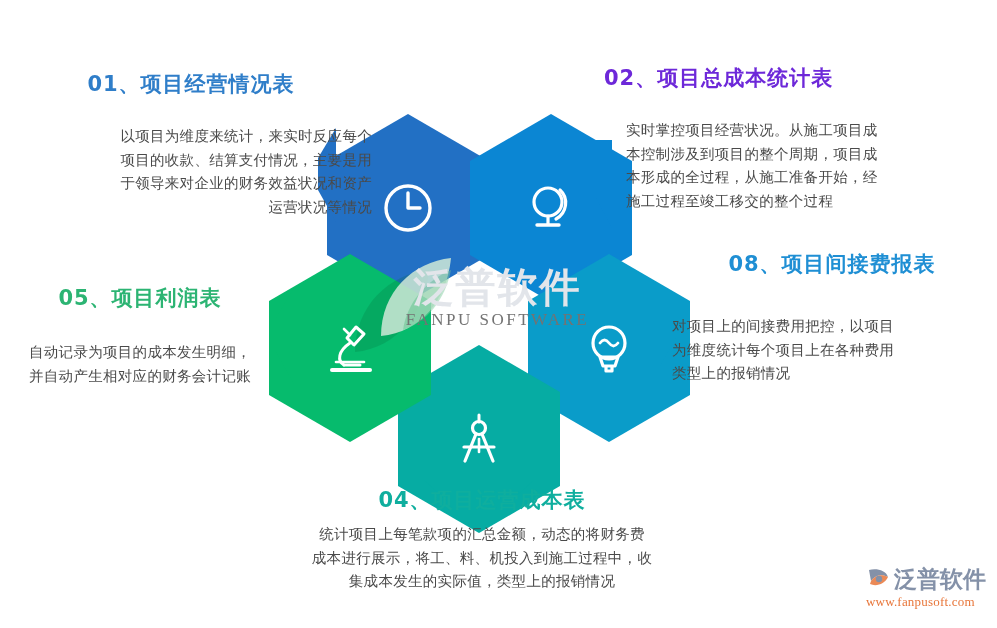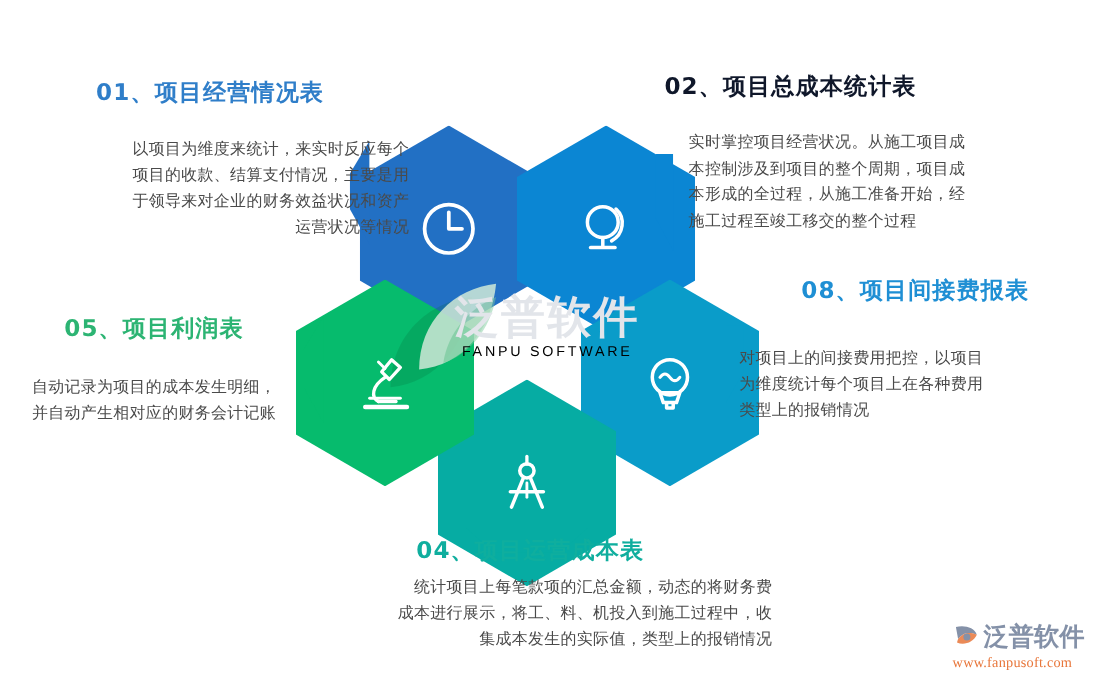--- a/index.html
+++ b/index.html
@@ -29,22 +29,22 @@
   .watermark{
     position:absolute;left:395px;top:258px;width:205px;height:80px;
     display:flex;flex-direction:column;align-items:center;justify-content:center;
     pointer-events:none;z-index:6;
   }
   .wm-cn{
     font-size:40px;font-weight:bold;color:#e2e5ea;letter-spacing:2px;
     line-height:1;white-space:nowrap;
   }
   .wm-en{
-    font-size:13px;color:#000000;letter-spacing:2.5px;margin-top:3px;
-    white-space:nowrap;font-family:Liberation Sans, sans-serif;
+    font-size:17px;color:#737373;letter-spacing:2.5px;margin-top:3px;
+    white-space:nowrap;font-family:Liberation Serif, serif;
   }
   .wm-leaf{
     position:absolute;left:-22px;top:-2px;z-index:-1;opacity:.85;
   }
 
   
   .block{position:absolute;}
   .blk-title{
     font-size:21px;font-weight:bold;line-height:1.2;white-space:nowrap;
     letter-spacing:1px;
@@ -189,41 +189,41 @@
     <div class="blk-title" style="color:#2f7ec9;text-align:center;">01、项目经营情况表</div>
     <div class="blk-body" style="margin-top:28px;">
       <div>以项目为维度来统计，来实时反应每个</div>
       <div>项目的收款、结算支付情况，主要是用</div>
       <div>于领导来对企业的财务效益状况和资产</div>
       <div>运营状况等情况</div>
     </div>
   </div>
 
   <div class="block" style="left:604px;top:66px;width:388px;">
-    <div class="blk-title" style="color:#0f172a;">02、项目总成本统计表</div>
+    <div class="blk-title" style="color:#6d28d9;">02、项目总成本统计表</div>
     <div class="blk-body" style="margin-top:28px;padding-left:22px;">
       <div>实时掌控项目经营状况。从施工项目成</div>
       <div>本控制涉及到项目的整个周期，项目成</div>
       <div>本形成的全过程，从施工准备开始，经</div>
       <div>施工过程至竣工移交的整个过程</div>
     </div>
   </div>
 
   <div class="block" style="left:672px;top:252px;width:320px;">
     <div class="blk-title" style="color:#1f8fd4;text-align:center;">08、项目间接费报表</div>
     <div class="blk-body" style="margin-top:38px;">
       <div>对项目上的间接费用把控，以项目</div>
       <div>为维度统计每个项目上在各种费用</div>
       <div>类型上的报销情况</div>
     </div>
   </div>
 
   <div class="block" style="left:262px;top:488px;width:440px;">
     <div class="blk-title" style="color:#0fae9e;text-align:center;">04、项目运营成本表</div>
-    <div class="blk-body" style="margin-top:10px;text-align:right;">
+    <div class="blk-body" style="margin-top:10px;text-align:center;">
       <div>统计项目上每笔款项的汇总金额，动态的将财务费</div>
       <div>成本进行展示，将工、料、机投入到施工过程中，收</div>
       <div>集成本发生的实际值，类型上的报销情况</div>
     </div>
   </div>
 
   <div class="block" style="left:0px;top:286px;width:280px;text-align:right;">
     <div class="blk-title" style="color:#2cb473;text-align:center;">05、项目利润表</div>
     <div class="blk-body" style="margin-top:30px;text-align:center;">
       <div>自动记录为项目的成本发生明细，</div>

